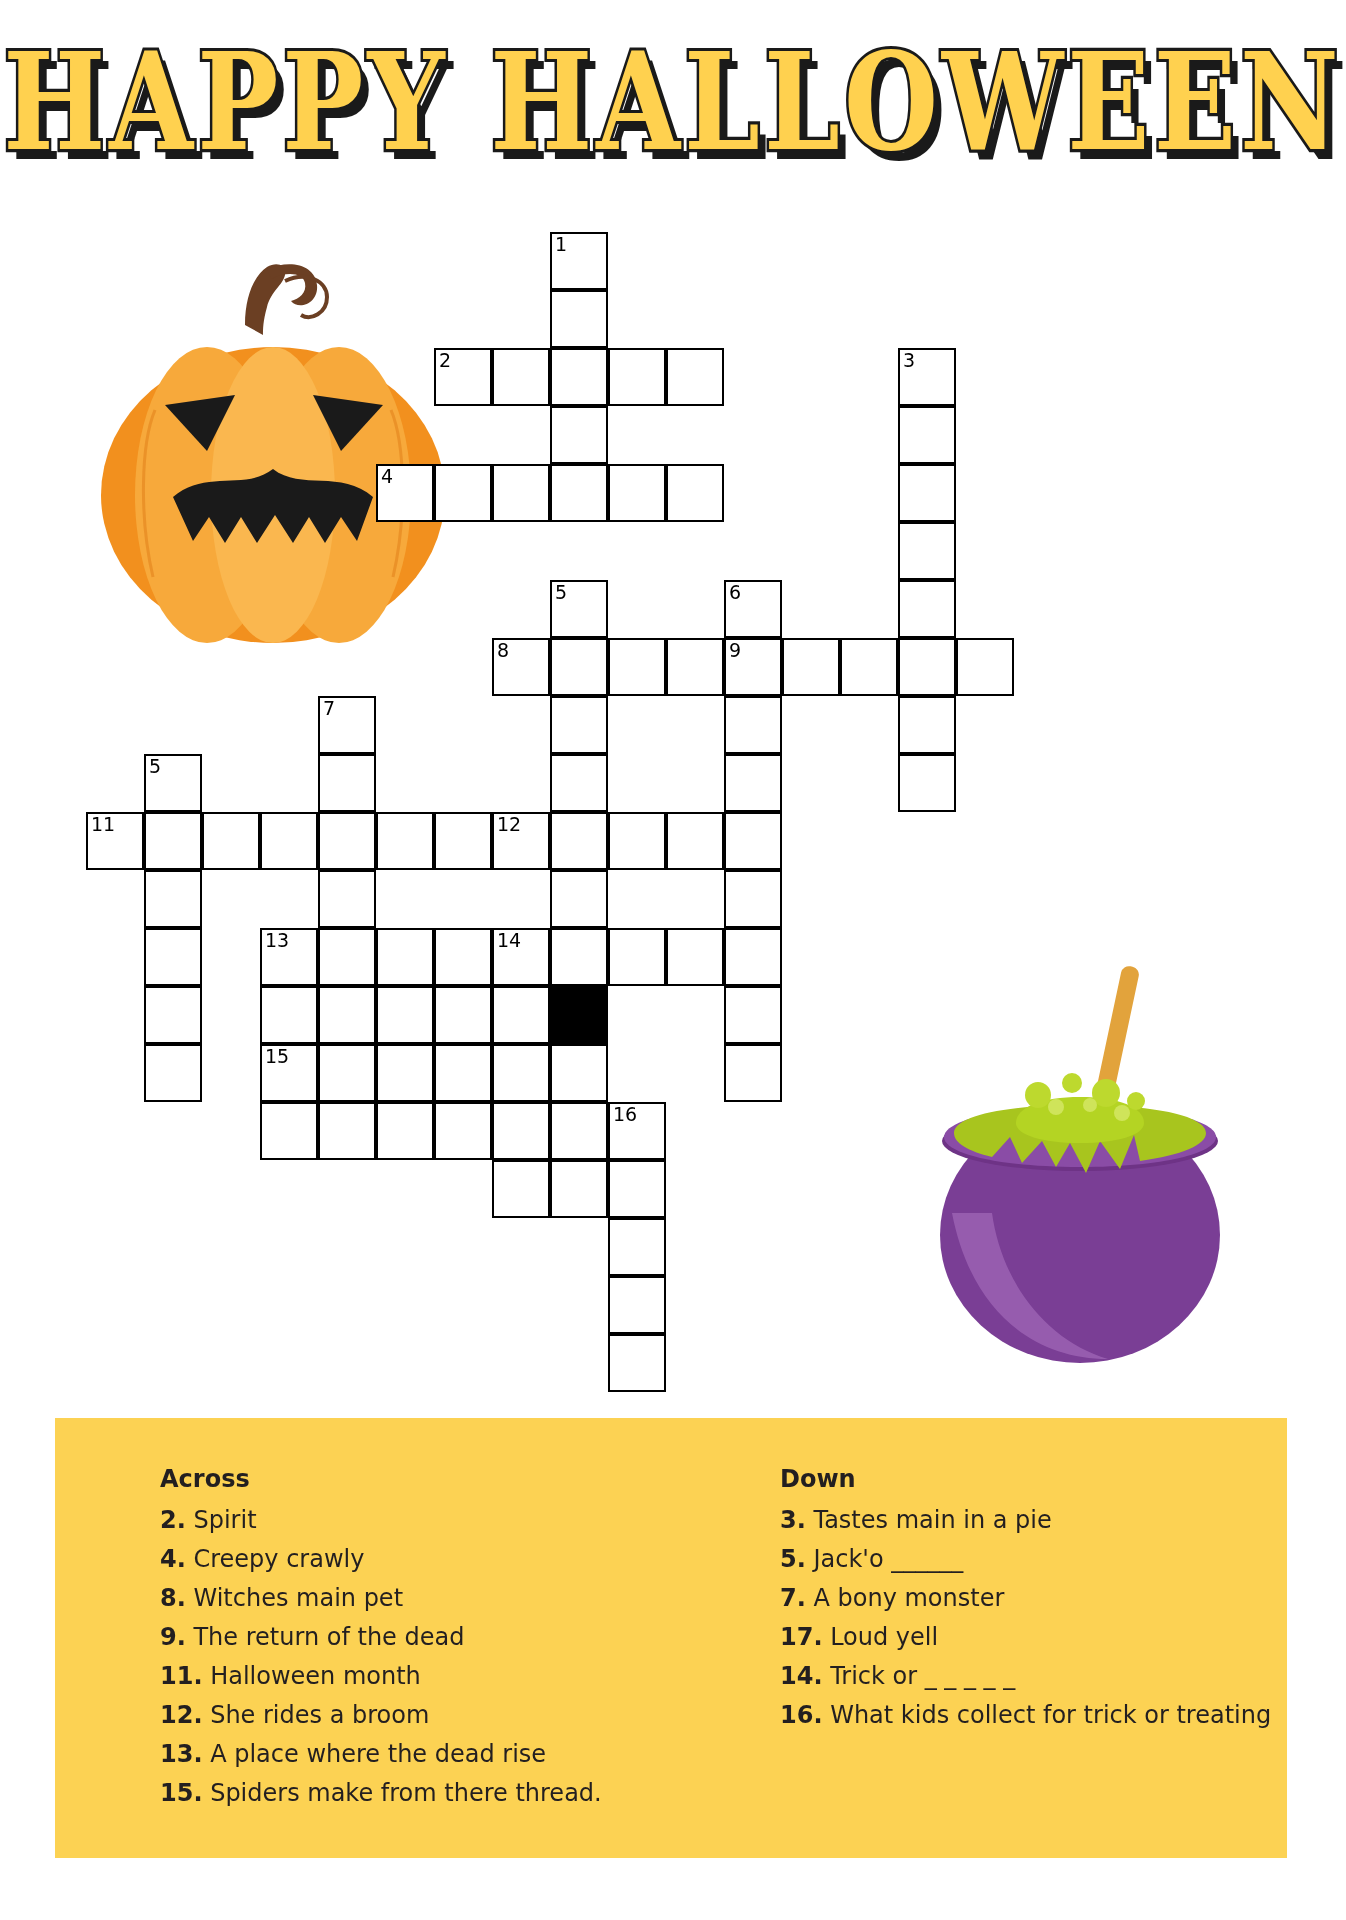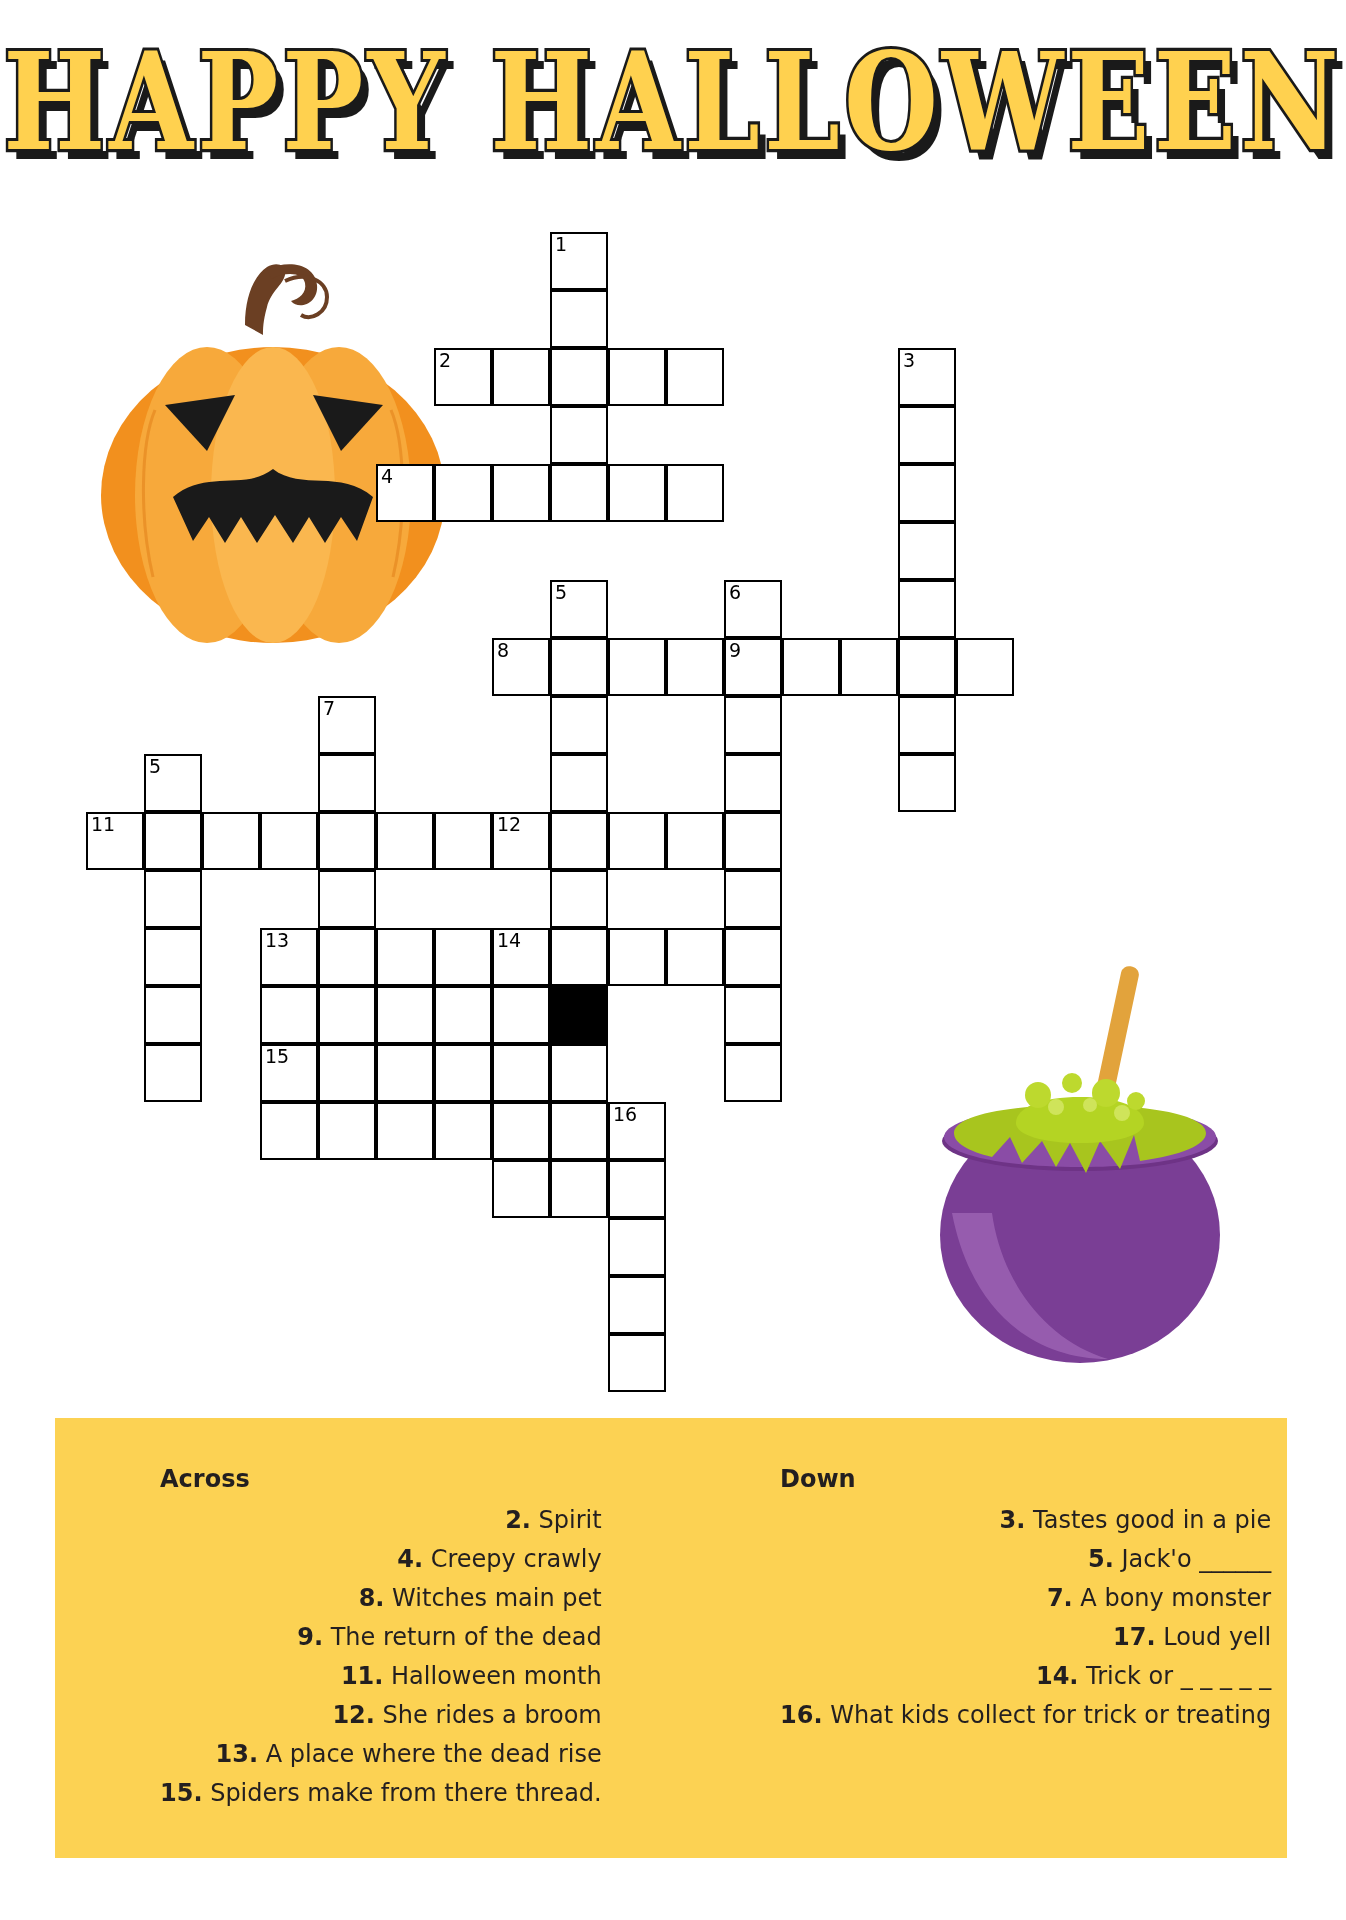--- a/index.html
+++ b/index.html
@@ -106,21 +106,21 @@
     color: #231f20;
     line-height: 39px;
   }
   .clue-col.across { left: 105px; }
   .clue-col.down { left: 725px; }
   .clue-head {
     font-weight: bold;
     font-size: 24px;
     margin-bottom: 2px;
   }
-  .clue-item { white-space: nowrap; text-align: right; }
+  .clue-item { white-space: nowrap; }
   .clue-item b { font-weight: bold; }
 </style>
 </head>
 <body>
 
 <div class="title-wrap">
   <span class="title">HAPPY HALLOWEEN</span>
 </div>
 
 <svg class="pumpkin" viewBox="0 0 355 400">
@@ -294,21 +294,21 @@
         <div class="clue-item"><b>9.</b><span> The return of the dead</span></div>
         <div class="clue-item"><b>11.</b><span> Halloween month</span></div>
         <div class="clue-item"><b>12.</b><span> She rides a broom</span></div>
         <div class="clue-item"><b>13.</b><span> A place where the dead rise</span></div>
         <div class="clue-item"><b>15.</b><span> Spiders make from there thread.</span></div>
       </div>
   </div>
   <div class="clue-col down">
     <div class="clue-head">Down</div>
     <div id="down-list">
-        <div class="clue-item"><b>3.</b><span> Tastes good in a pie</span></div>
+        <div class="clue-item"><b>3.</b><span> Tastes main in a pie</span></div>
         <div class="clue-item"><b>5.</b><span> Jack'o ______</span></div>
         <div class="clue-item"><b>7.</b><span> A bony monster</span></div>
         <div class="clue-item"><b>17.</b><span> Loud yell</span></div>
         <div class="clue-item"><b>14.</b><span> Trick or _ _ _ _ _</span></div>
         <div class="clue-item"><b>16.</b><span> What kids collect for trick or treating</span></div>
       </div>
   </div>
 </div>
 
 </body></html>

